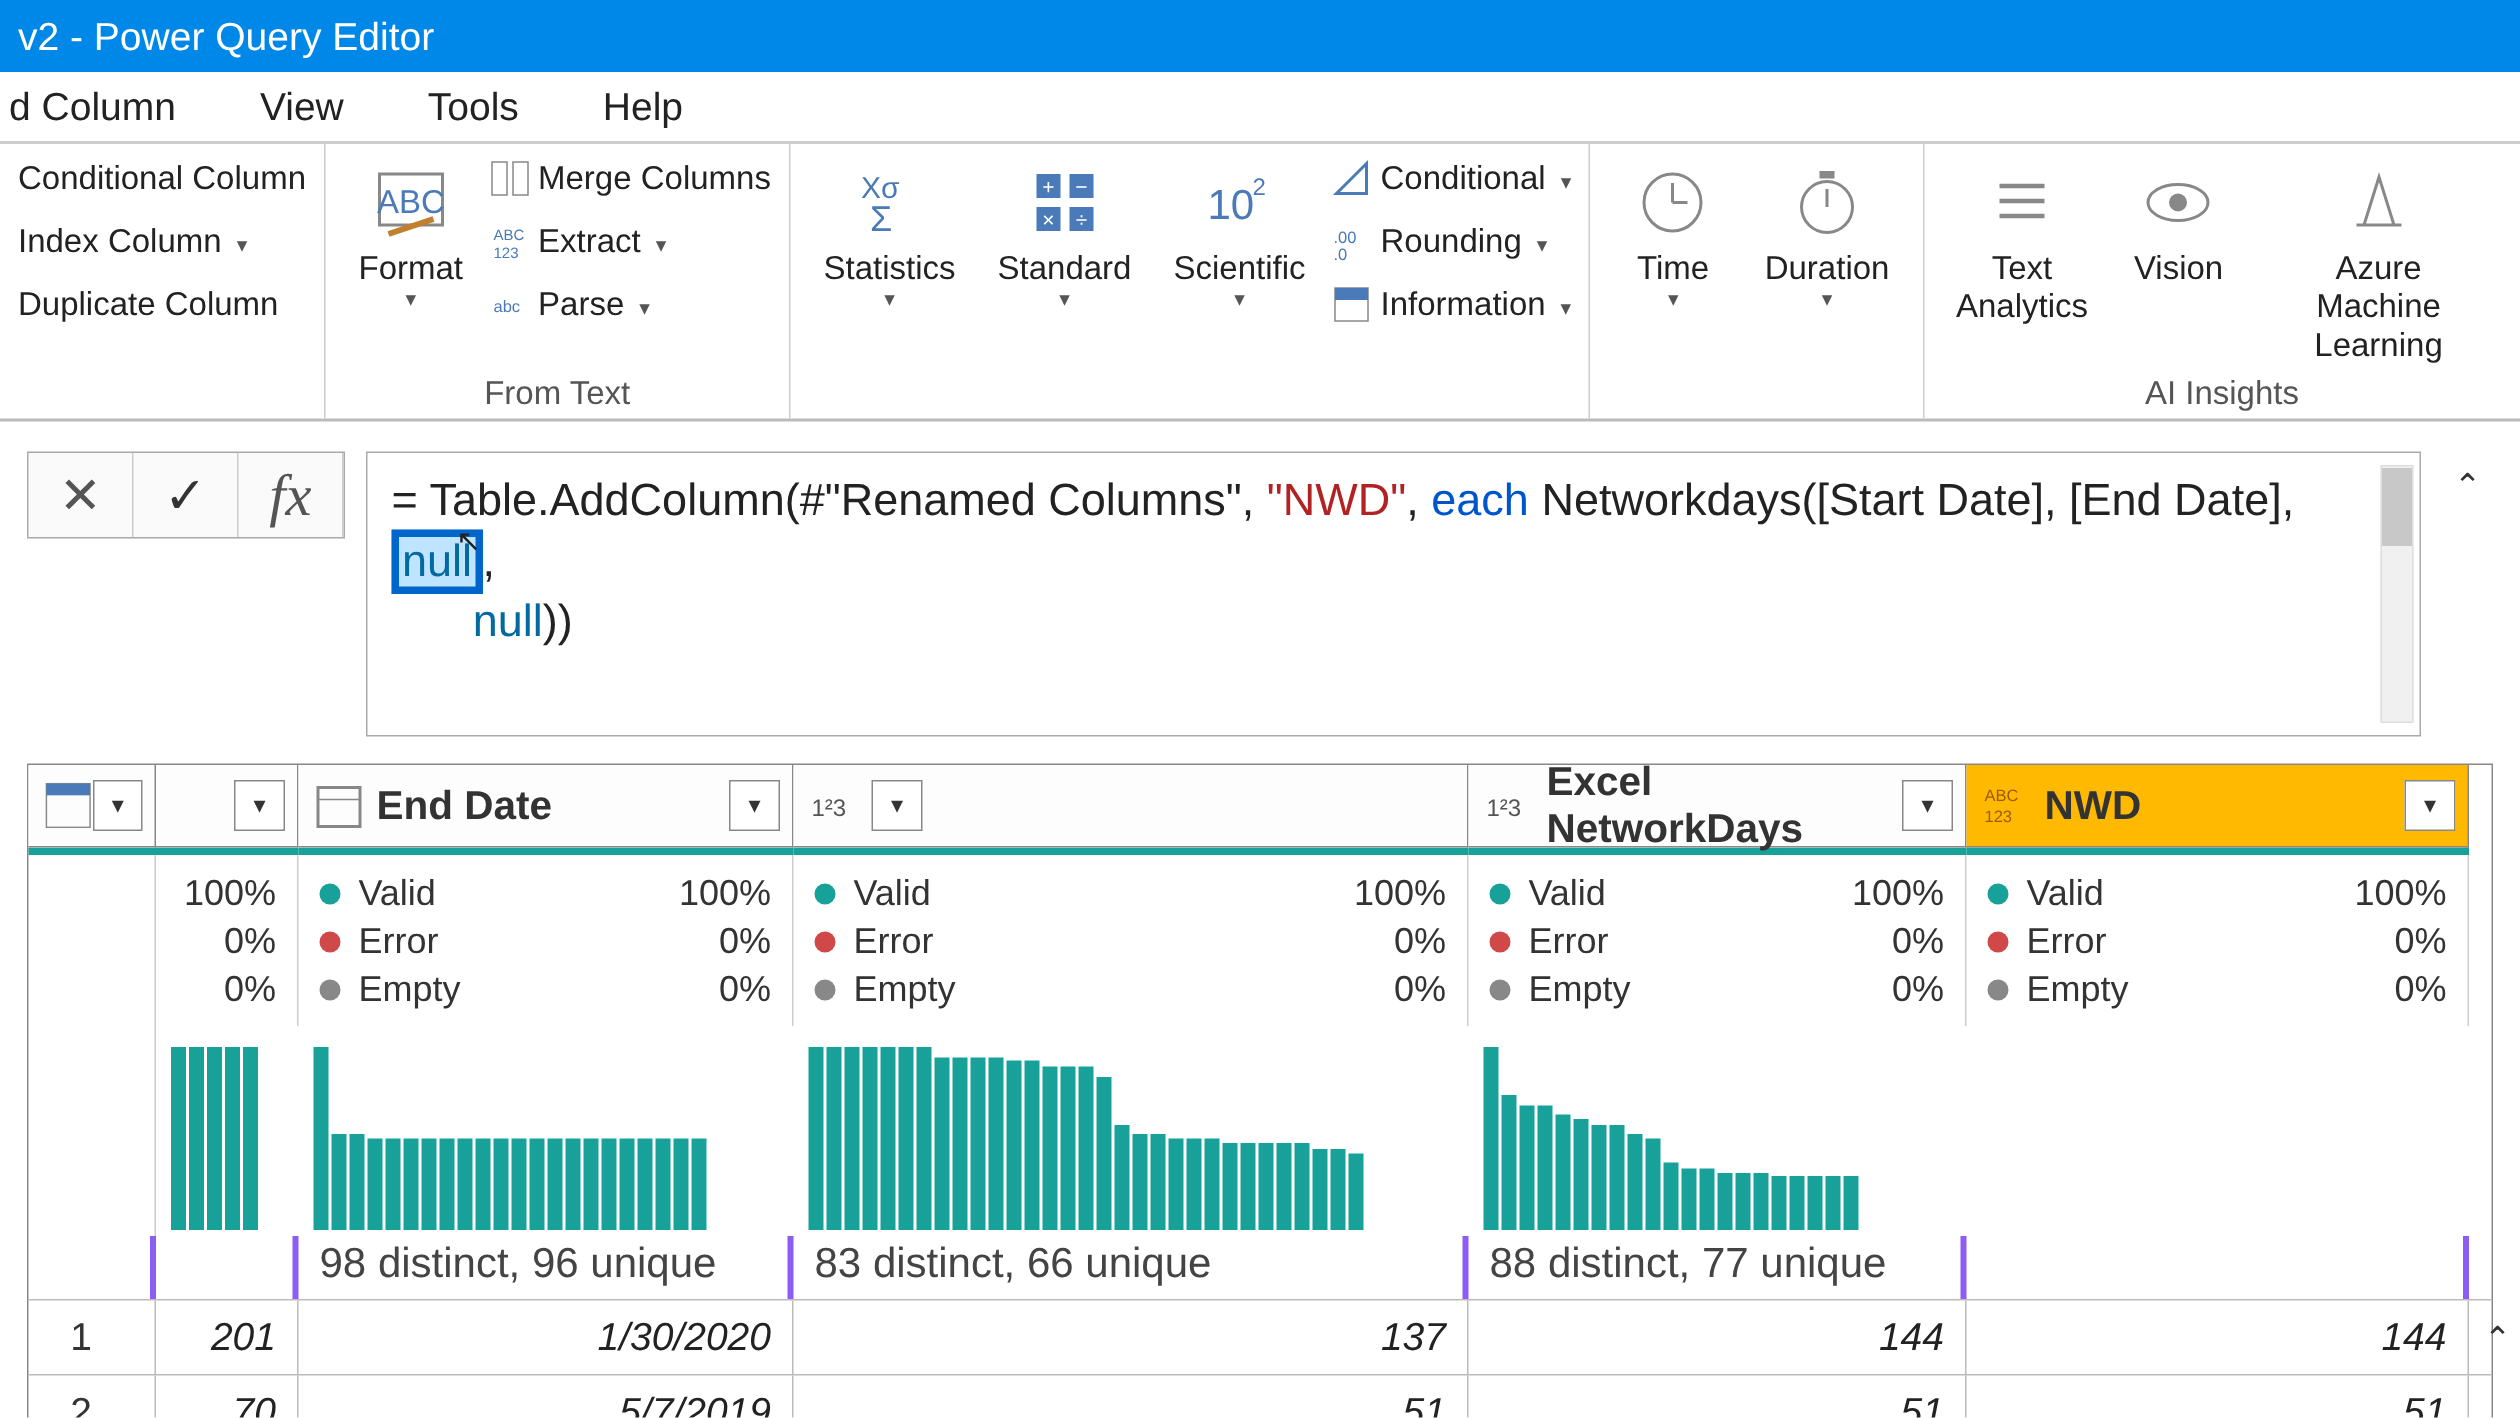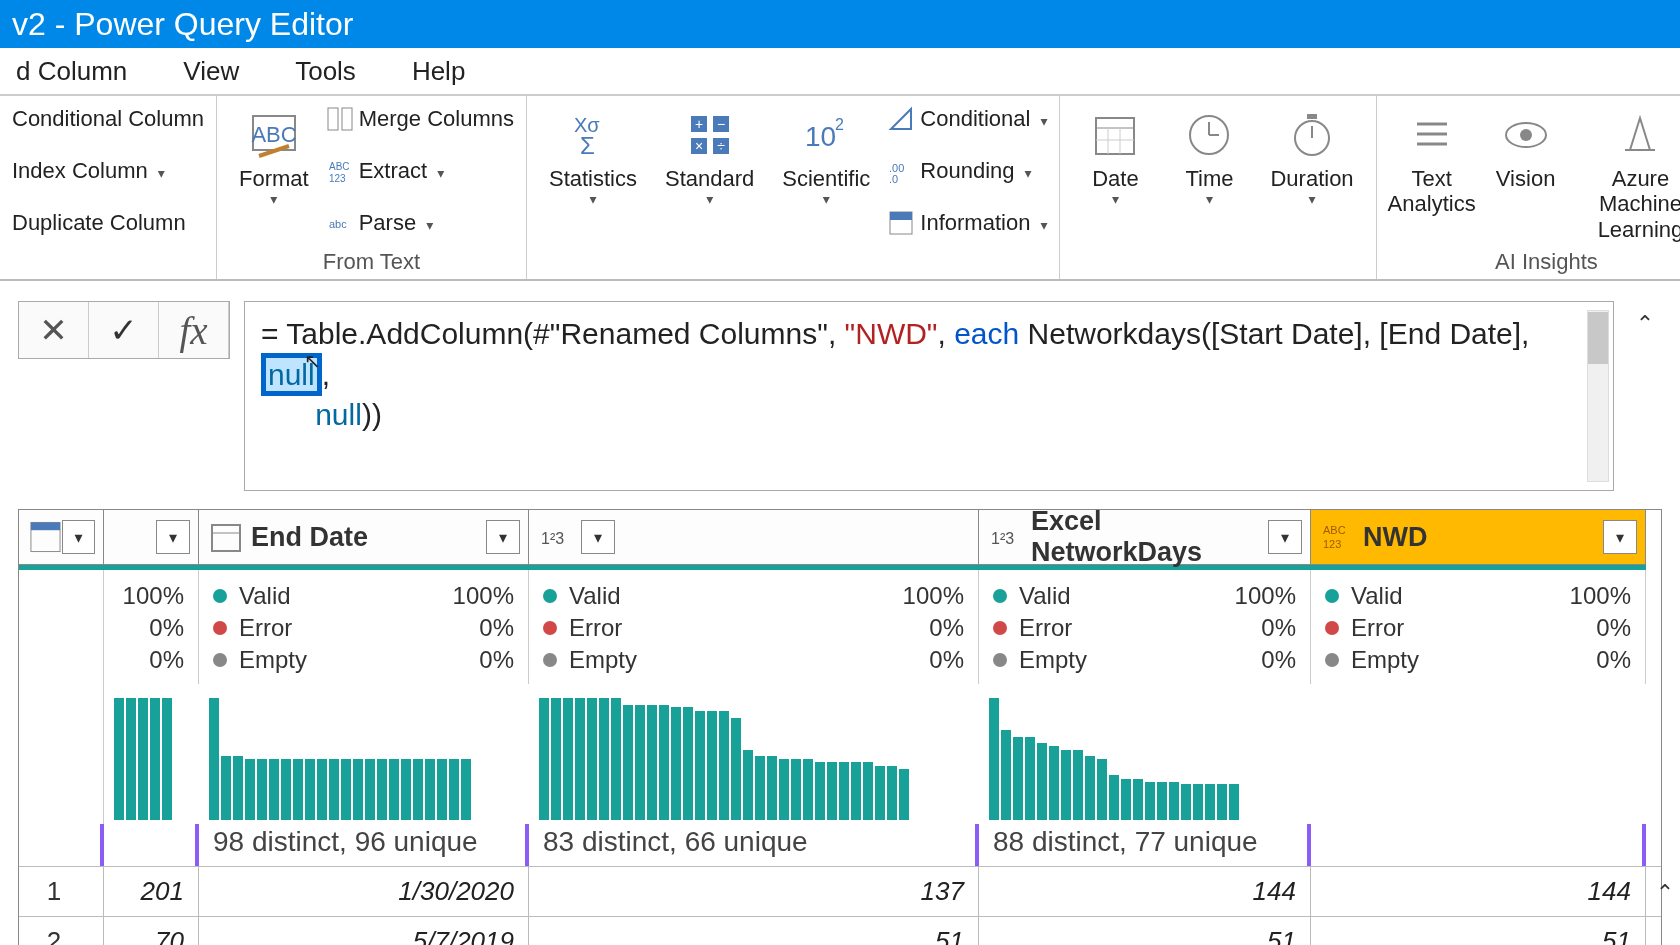--- a/index.html
+++ b/index.html
@@ -1,28 +1,28 @@
 <!DOCTYPE html>
 <html><head>
 <meta charset="utf-8">
 <style>
 * { margin:0; padding:0; box-sizing:border-box; font-family:"Segoe UI",Arial,sans-serif; }
 body { background:#fff; width:1680px; height:945px; overflow:hidden; font-size:22px; }
 
-.titlebar { background:#0088e8; color:#fff; height:48px; display:flex; align-items:center; padding-left:12px; font-size:32px; }
-
-.tabs { display:flex; align-items:center; height:48px; border-bottom:2px solid #ccc; padding-left:16px; }
+.titlebar { background:#0088e8; color:#fff; height:48px; display:flex; align-items:center; padding-left:12px; font-size:26px; }
+
+.tabs { display:flex; align-items:center; height:48px; border-bottom:2px solid #ccc; padding-left:6px; }
 .tab { padding:8px 28px; font-size:26px; color:#222; cursor:pointer; }
 .tab.trunc { padding-left:0; }
 
 .ribbon { display:flex; border-bottom:2px solid #bbb; height:185px; }
 .rgroup { display:flex; flex-direction:column; border-right:1px solid #ccc; padding:6px 10px 4px; }
 .rgroup-body { flex:1; display:flex; align-items:flex-start; gap:4px; }
 .rgroup-label { text-align:center; font-size:22px; color:#555; padding-top:2px; }
-.smallbtn-col { display:flex; flex-direction:column; gap:18px; }
+.smallbtn-col { display:flex; flex-direction:column; gap:8px; }
 .smallbtn { display:flex; align-items:center; gap:6px; font-size:22px; color:#222; padding:4px 2px; cursor:pointer; white-space:nowrap; }
 .smallbtn .caret::after { content:"▾"; font-size:14px; color:#555; margin-left:4px; }
 .bigbtn { display:flex; flex-direction:column; align-items:center; font-size:22px; color:#222; padding:2px 12px; cursor:pointer; min-width:90px; }
 .bigbtn .icon { height:62px; display:flex; align-items:center; justify-content:center; }
 .bigbtn .lbl { text-align:center; line-height:1.15; }
 .bigbtn .caret::after { content:"▾"; display:block; text-align:center; font-size:14px; color:#555; }
 .ic { width:50px; height:50px; }
 .ic-sm { width:26px; height:26px; }
 
 .formula-row { display:flex; align-items:flex-start; padding:20px 18px 12px 18px; gap:14px; }
@@ -212,33 +212,20 @@
           </div>
       </div>
     </div>
   </div>
 
   <div class="rgroup">
     <div class="rgroup-body">
       <div class="bigbtn">
         <div class="icon">
             <svg class="ic" viewBox="0 0 50 50">
-              <rect x="6" y="8" width="38" height="36" fill="none" stroke="#888" stroke-width="2"></rect>
-              <line x1="6" y1="18" x2="44" y2="18" stroke="#888"></line>
-              <line x1="18" y1="18" x2="18" y2="44" stroke="#ccc"></line>
-              <line x1="30" y1="18" x2="30" y2="44" stroke="#ccc"></line>
-              <line x1="6" y1="30" x2="44" y2="30" stroke="#ccc"></line>
-            </svg>
-          </div>
-        <div class="lbl">Date</div>
-          <span class="caret"></span>
-      </div>
-      <div class="bigbtn">
-        <div class="icon">
-            <svg class="ic" viewBox="0 0 50 50">
               <circle cx="25" cy="25" r="19" fill="none" stroke="#888" stroke-width="2"></circle>
               <line x1="25" y1="25" x2="25" y2="12" stroke="#888" stroke-width="2"></line>
               <line x1="25" y1="25" x2="35" y2="25" stroke="#888" stroke-width="2"></line>
             </svg>
           </div>
         <div class="lbl">Time</div>
           <span class="caret"></span>
       </div>
       <div class="bigbtn">
         <div class="icon">

